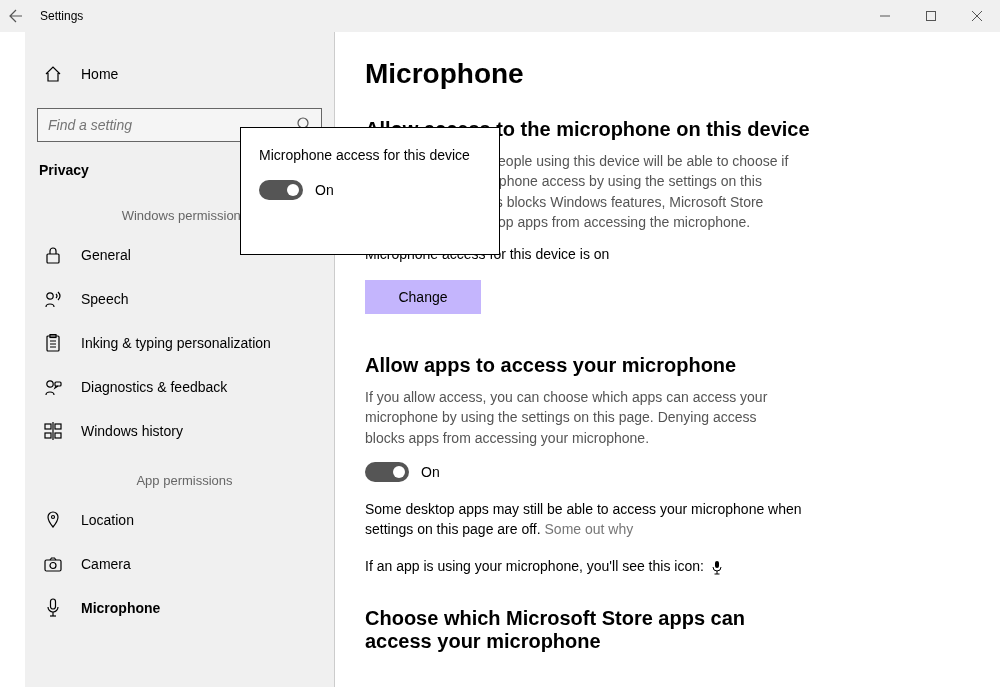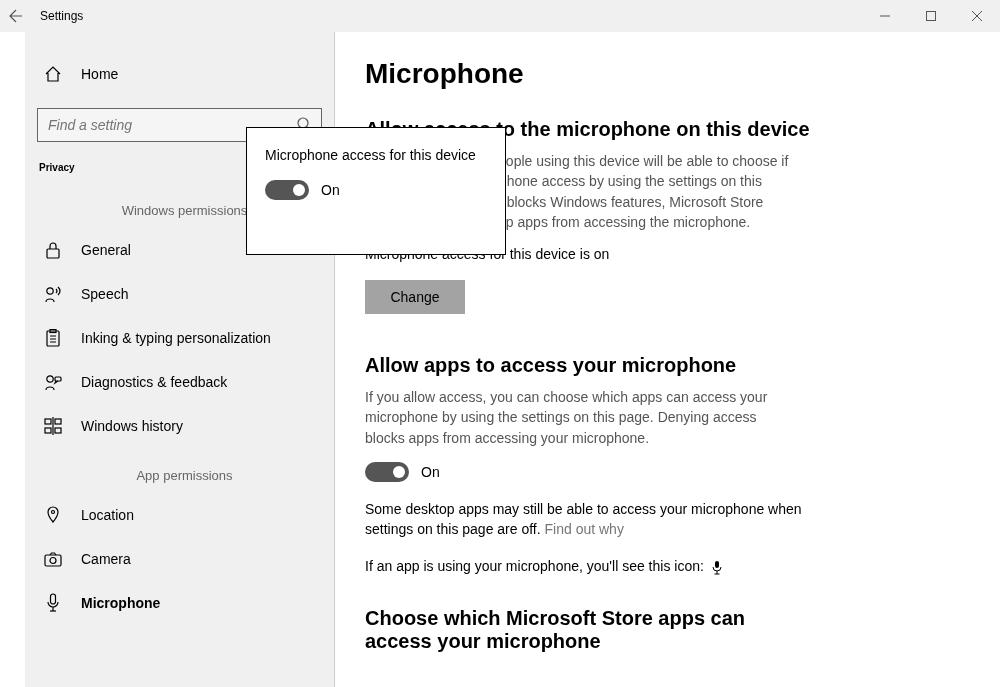--- a/index.html
+++ b/index.html
@@ -79,21 +79,21 @@
       outline: none;
     }
     .search-icon {
       position: absolute;
       right: 10px;
       top: 8px;
       color: #555;
     }
     .breadcrumb {
       font-weight: 600;
-      font-size: 10px;
+      font-size: 14px;
       padding-left: 14px;
       margin-bottom: 30px;
     }
     .group-label {
       font-size: 13px;
       color: #666;
       padding-left: 10px;
       margin-top: 20px;
       margin-bottom: 10px;
       text-align: center;
@@ -123,23 +123,23 @@
       line-height: 1.45;
       max-width: 430px;
       margin-bottom: 14px;
     }
     .status-line {
       font-size: 14px;
       color: #000;
       margin-bottom: 18px;
     }
     .change-btn {
-      width: 100px;
+      width: 116px;
       height: 34px;
-      background: #a3a3a3;
+      background: #c4b5fd;
       border: none;
       font-size: 14px;
       cursor: pointer;
       margin-bottom: 40px;
     }
     .toggle-row {
       display: flex;
       align-items: center;
       gap: 12px;
       margin: 12px 0 18px 0;
@@ -165,21 +165,21 @@
       max-width: 440px;
       margin-bottom: 18px;
       line-height: 1.4;
     }
     .link-text {
       color: #767676;
     }
     .section2 { margin-bottom: 30px; }
     .popup {
       position: absolute;
-      left: 246px;
+      left: 240px;
       top: 127px;
       width: 260px;
       height: 128px;
       background: #fff;
       border: 1px solid #000;
       padding: 18px;
       z-index: 10;
     }
     .popup h3 {
       font-size: 14px;
@@ -346,21 +346,21 @@
     <div class="section2">
       <h2>Allow apps to access your microphone</h2>
       <p class="desc">If you allow access, you can choose which apps can access your microphone by using the settings on this page. Denying access blocks apps from accessing your microphone.</p>
       <div class="toggle-row">
         <div class="toggle">
           <div class="toggle-knob"></div>
         </div>
         <span>On</span>
       </div>
       <p class="note">
-        <span>Some desktop apps may still be able to access your microphone when settings on this page are off. </span><span class="link-text">Find out why</span>
+        <span>Some desktop apps may still be able to access your microphone when settings on this page are off. </span><span class="link-text">Some out why</span>
       </p>
       <p class="note">
         <span>If an app is using your microphone, you'll see this icon:</span>&nbsp;
         <span class="mic-icon-inline">
           <svg width="10" height="14" viewBox="0 0 10 14">
               <rect x="3" y="0" width="4" height="7" rx="2" fill="#000"></rect>
               <path d="M1 6 a4 4 0 0 0 8 0" stroke="#000" stroke-width="1" fill="none"></path>
               <line x1="5" y1="10" x2="5" y2="13" stroke="#000" stroke-width="1"></line>
               <line x1="2.5" y1="13" x2="7.5" y2="13" stroke="#000" stroke-width="1"></line>
             </svg>

